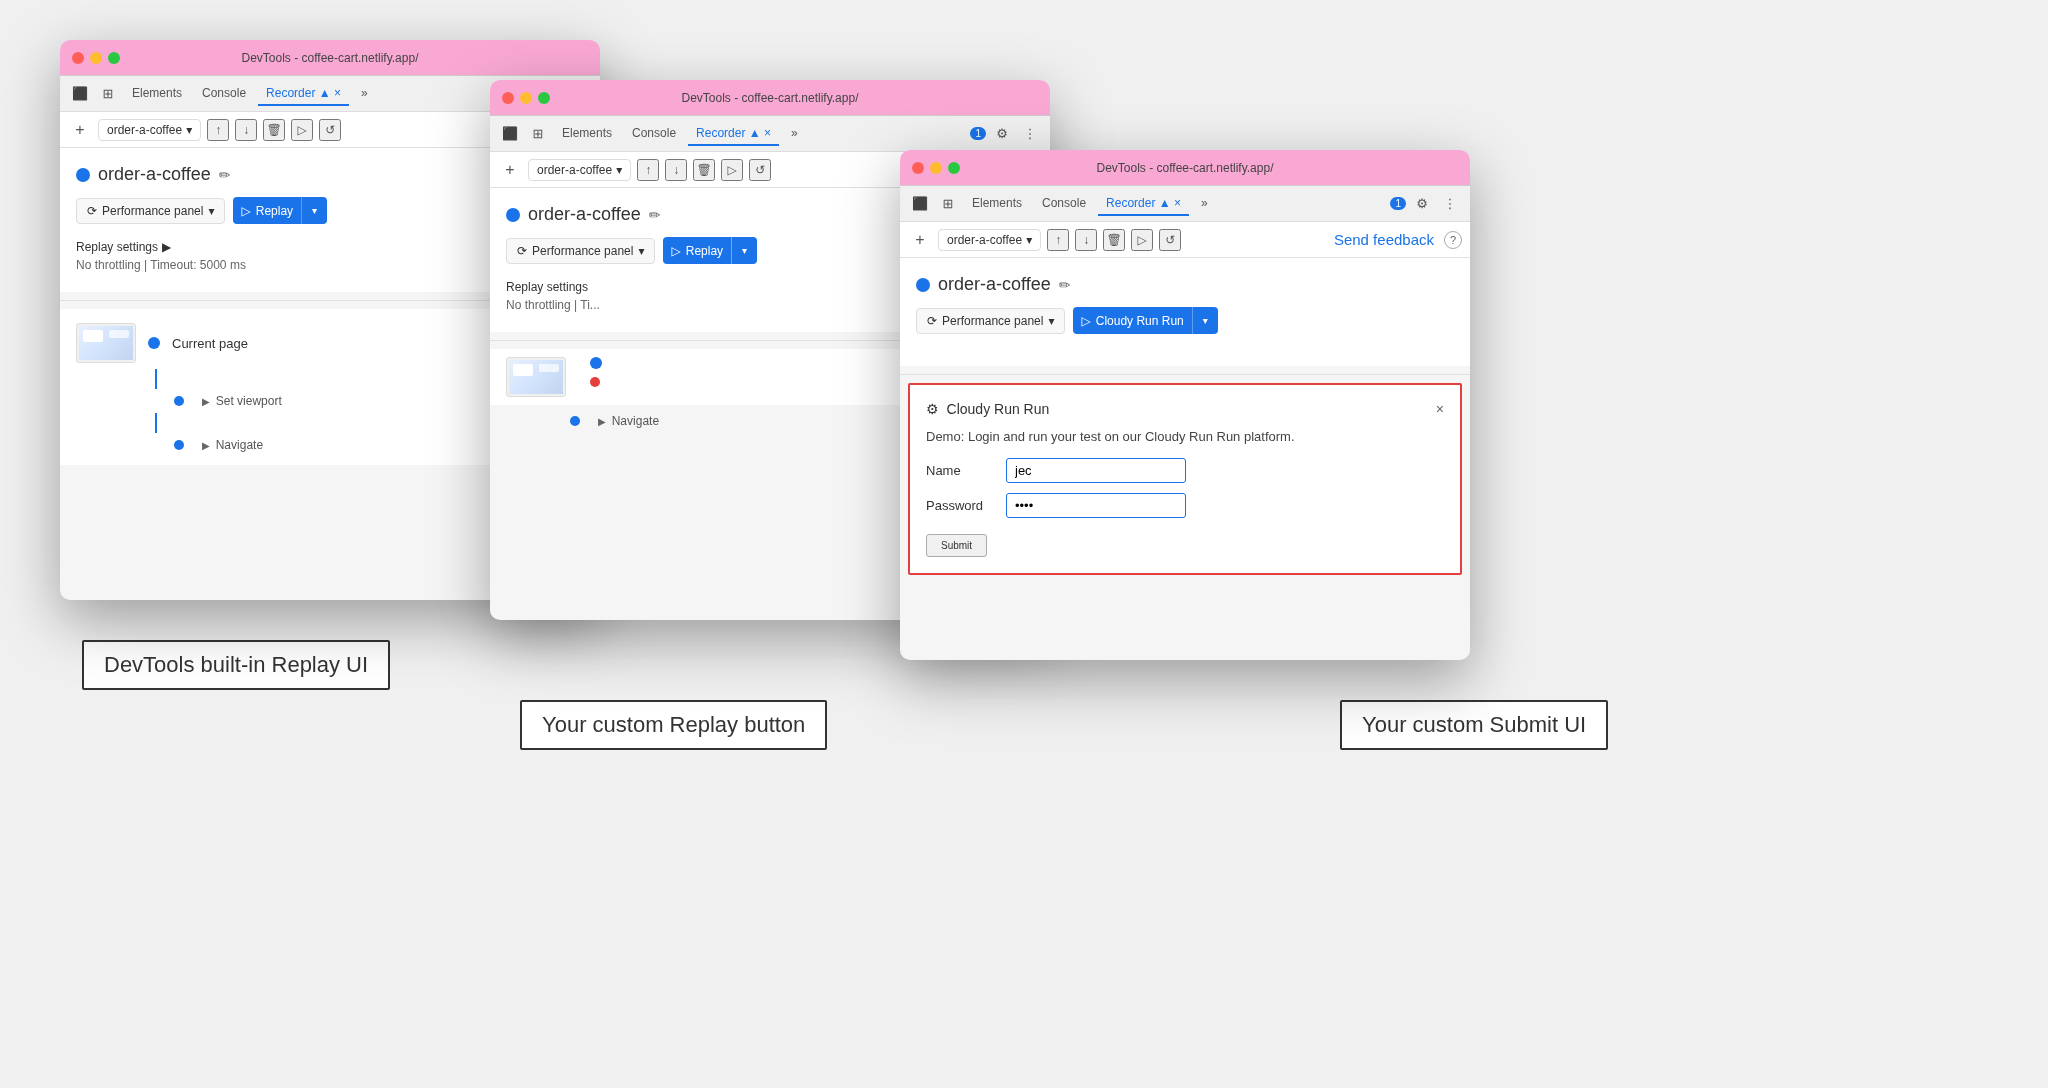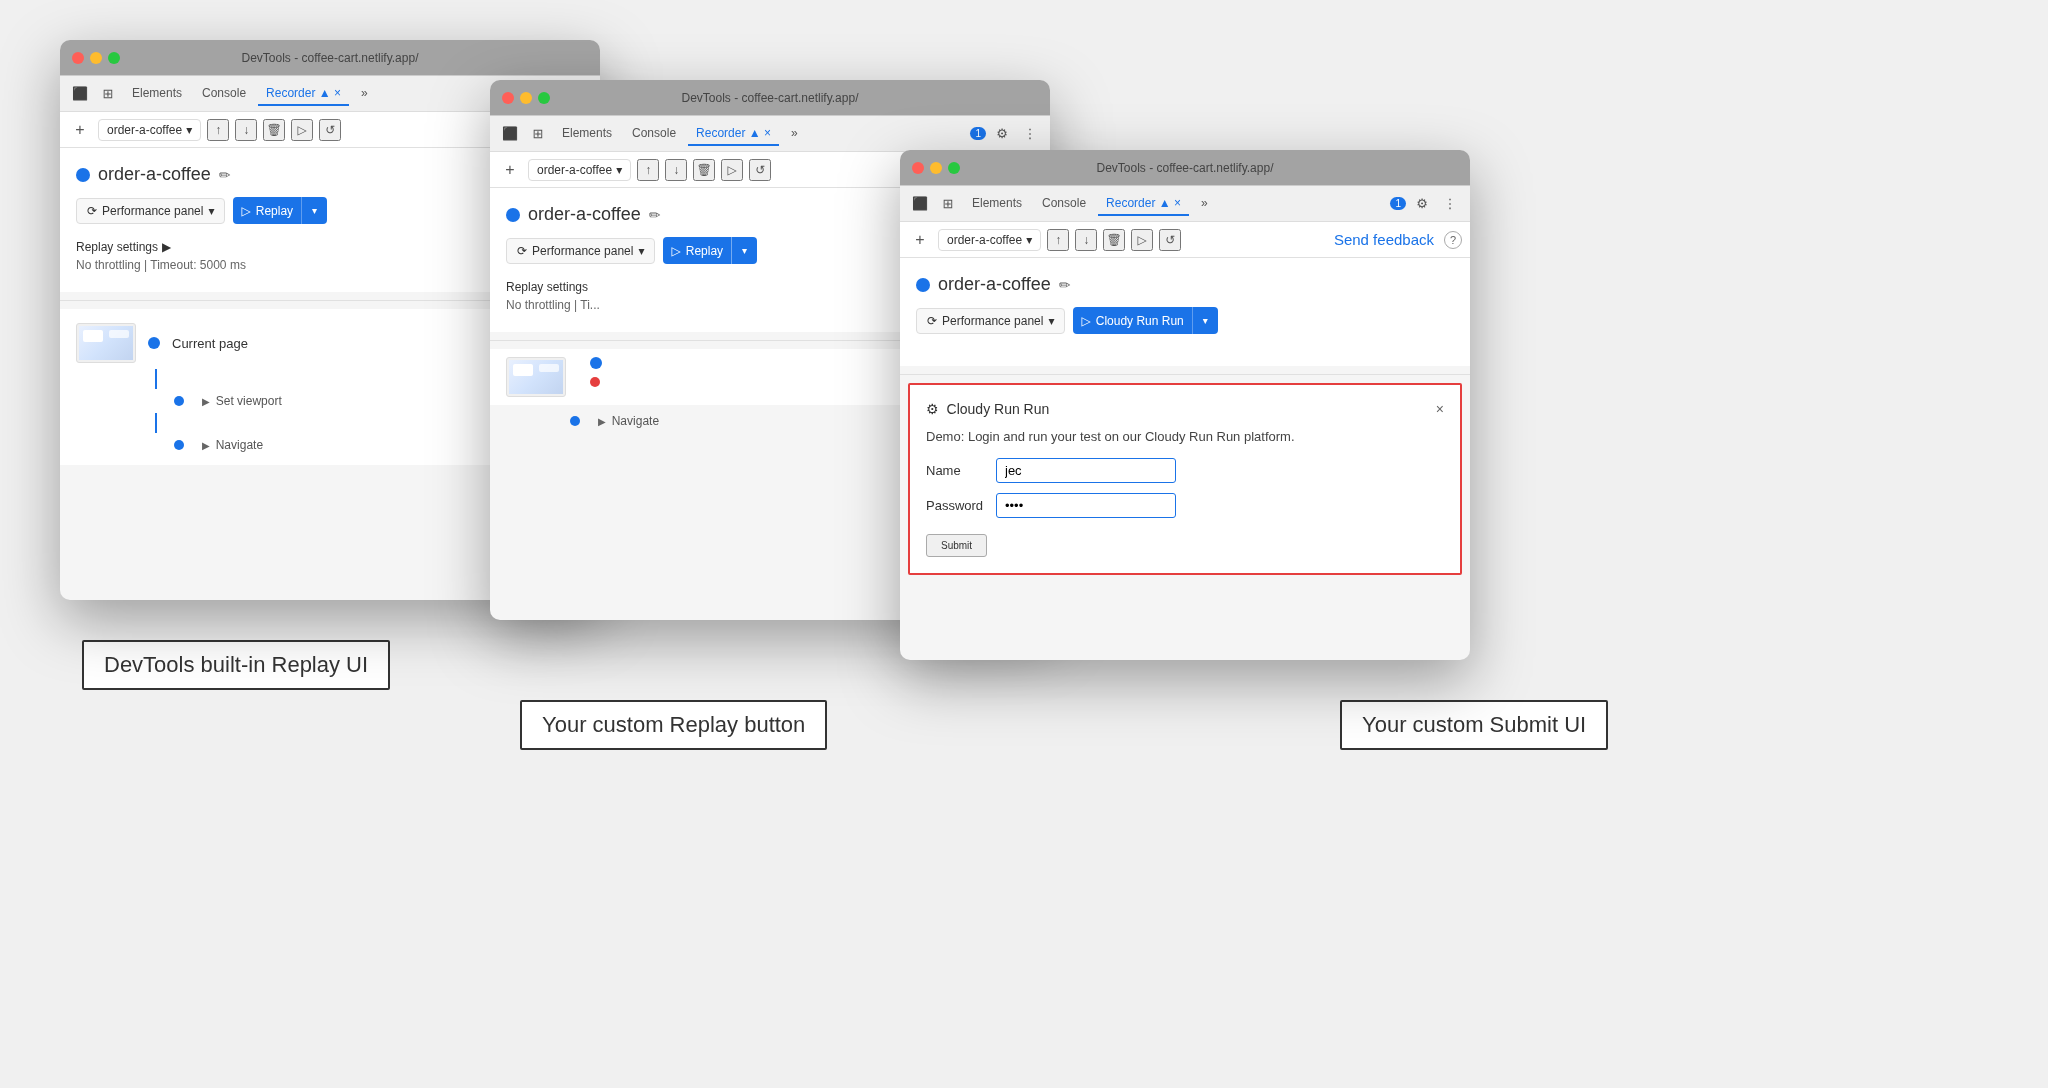--- a/index.html
+++ b/index.html
@@ -15,21 +15,21 @@
     
     .devtools-window {
       position: absolute;
       background: #f5f5f5;
       border-radius: 10px;
       box-shadow: 0 20px 60px rgba(0,0,0,0.35);
       overflow: hidden;
     }
 
     .window-titlebar {
-      background: #a3a3a3;
+      background: #f9a8d4;
       height: 36px;
       display: flex;
       align-items: center;
       padding: 0 12px;
       border-bottom: 1px solid #ccc;
       position: relative;
     }
 
     .traffic-lights {
       display: flex;
@@ -396,21 +396,21 @@
     .demo-text {
       font-size: 13px;
       color: #444;
       margin-bottom: 14px;
     }
 
     .form-row {
       display: flex;
       align-items: center;
       margin-bottom: 10px;
-      gap: 0;
+      gap: 10px;
     }
 
     .form-label {
       font-size: 13px;
       color: #333;
       width: 70px;
     }
 
     .form-input {
       border: 1px solid #1a73e8;

